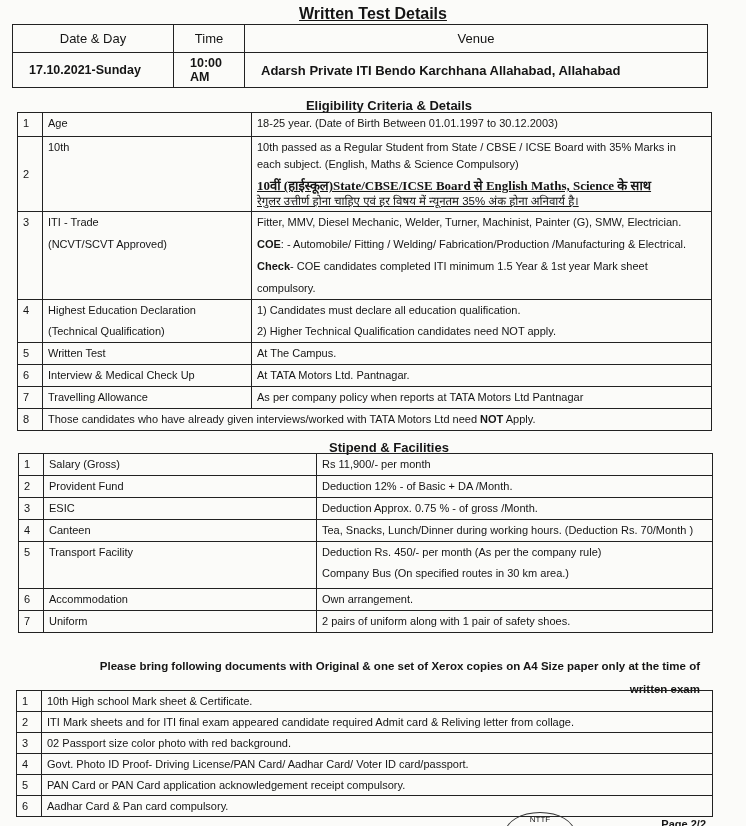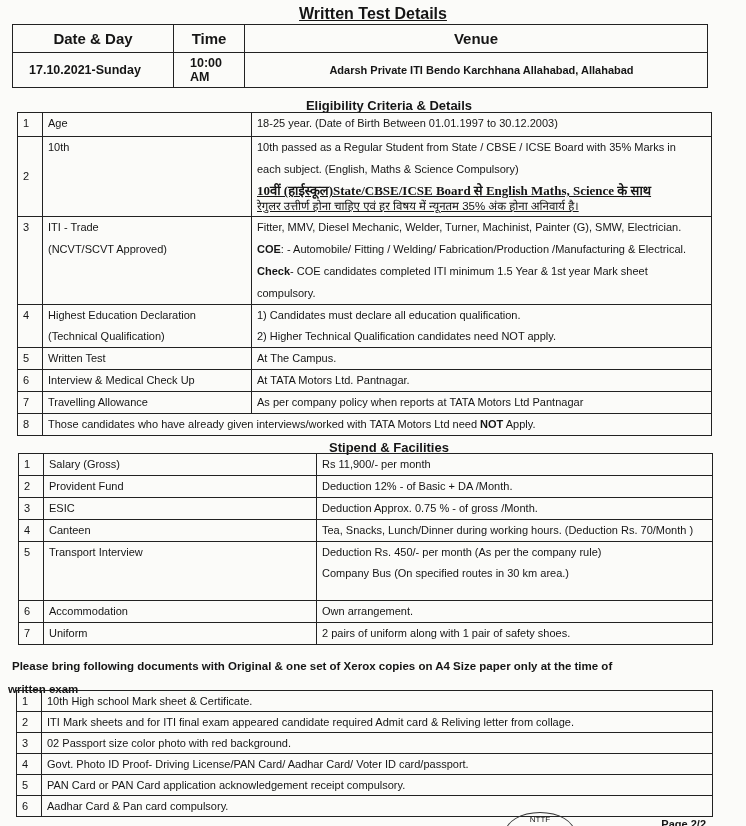--- a/index.html
+++ b/index.html
@@ -13,39 +13,39 @@
   .page { position: absolute; inset: 0; }
   .title {
     position: absolute; left: 0; width: 746px; top: 5px;
     text-align: center; font-weight: bold; font-size: 16px;
     text-decoration: underline;
   }
   table { border-collapse: collapse; position: absolute; }
   td, th { border: 1.3px solid #222; padding: 0 5px; vertical-align: top; font-size: 11px; }
   
   .t1 { left: 12px; top: 24px; width: 696px; }
-  .t1 th { font-size: 15px; font-weight: bold; height: 27px; vertical-align: middle; }
+  .t1 th { font-size: 13px; font-weight: normal; height: 27px; vertical-align: middle; }
   .t1 td { font-size: 12.5px; font-weight: bold; height: 34px; vertical-align: middle; padding-left: 16px; }
-  .t1 td.venue { text-align: center; font-size: 11px; }
+  .t1 td.venue { text-align: left; font-size: 13px; }
   .sec-title {
     position: absolute; left: 0; width: 746px; text-align: center;
     font-weight: bold; font-size: 13px; padding-left: 16px;
   }
   .t2 { left: 17px; top: 112px; width: 695px; }
   .t2 td { line-height: 17px; padding-top: 2px; padding-bottom: 2px; }
   .num { width: 14px; text-align: left; }
   .lbl { width: 198px; }
   .hindi { font-family: "Liberation Serif", serif; font-weight: bold; font-size: 13px; text-decoration: underline; line-height: 16px; }
   .hindi2 { font-size: 11.5px; text-decoration: underline; line-height: 15px; }
   .t3 { left: 18px; top: 453px; width: 695px; }
   .t3 td { line-height: 17px; padding-top: 2px; padding-bottom: 2px; }
   .t3 .lbl { width: 262px; }
   .docs-head {
-    position: absolute; left: 12px; top: 655px; width: 700px;
-    font-weight: bold; font-size: 11.5px; line-height: 23px;
+    position: absolute; left: 0; top: 655px; width: 700px;
+    font-weight: bold; font-size: 11.5px; line-height: 23px; text-align: right;
   }
   .docs-head .l2 { margin-left: -4px; }
   .t4 { left: 16px; top: 690px; width: 697px; }
   .t4 td { height: 17px; line-height: 17px; padding-top: 2px; padding-bottom: 1px; }
   .footer {
     position: absolute; right: 40px; top: 818px; font-size: 11px; font-weight: bold;
   }
   .stamp {
     position: absolute; left: 505px; top: 812px; width: 68px; height: 40px;
     border: 1.5px solid #333; border-radius: 50%; font-size: 8px; text-align: center;
@@ -81,21 +81,21 @@
     <tbody>
         <tr style="height:24px">
       <td class="num">1</td>
       <td class="lbl">Age</td>
       <td>18-25 year. (Date of Birth Between  01.01.1997  to 30.12.2003)</td>
     </tr>
     <tr>
       <td class="num" style="vertical-align:middle">2</td>
       <td class="lbl">10th</td>
       <td>
-        <div style="margin-bottom:5px">10th passed as a Regular Student from State / CBSE / ICSE Board with 35% Marks in</div>
+        <div style="">10th passed as a Regular Student from State / CBSE / ICSE Board with 35% Marks in</div>
         <div style="margin-bottom:5px">each subject. (English, Maths &amp; Science Compulsory)</div>
         <div class="hindi">10वीं (हाईस्कूल)State/CBSE/ICSE Board से English Maths, Science के साथ</div>
         <div class="hindi2">रेगुलर उत्तीर्ण होना चाहिए एवं हर विषय में न्यूनतम 35% अंक होना अनिवार्य है।</div>
       </td>
     </tr>
     <tr>
       <td class="num">3</td>
       <td class="lbl">
         <div style="margin-bottom:5px">ITI - Trade</div>
         <div>(NCVT/SCVT Approved)</div>
@@ -159,24 +159,24 @@
       <td class="lbl">ESIC</td>
       <td>Deduction Approx. 0.75 % - of gross /Month.</td>
     </tr>
     <tr>
       <td class="num">4</td>
       <td class="lbl">Canteen</td>
       <td>Tea, Snacks, Lunch/Dinner during working hours. (Deduction Rs. 70/Month  )</td>
     </tr>
     <tr>
       <td class="num">5</td>
-      <td class="lbl">Transport Interview</td>
+      <td class="lbl">Transport Facility</td>
       <td>
         <div style="margin-bottom:4px">Deduction Rs. 450/- per month (As per the company rule)</div>
-        <div style="margin-bottom:16px">Company Bus (On specified routes in 30 km area.)</div>
+        <div style="margin-bottom:4px">Company Bus (On specified routes in 30 km area.)</div>
       </td>
     </tr>
     <tr>
       <td class="num">6</td>
       <td class="lbl">Accommodation</td>
       <td>Own arrangement.</td>
     </tr>
     <tr>
       <td class="num">7</td>
       <td class="lbl">Uniform</td>

